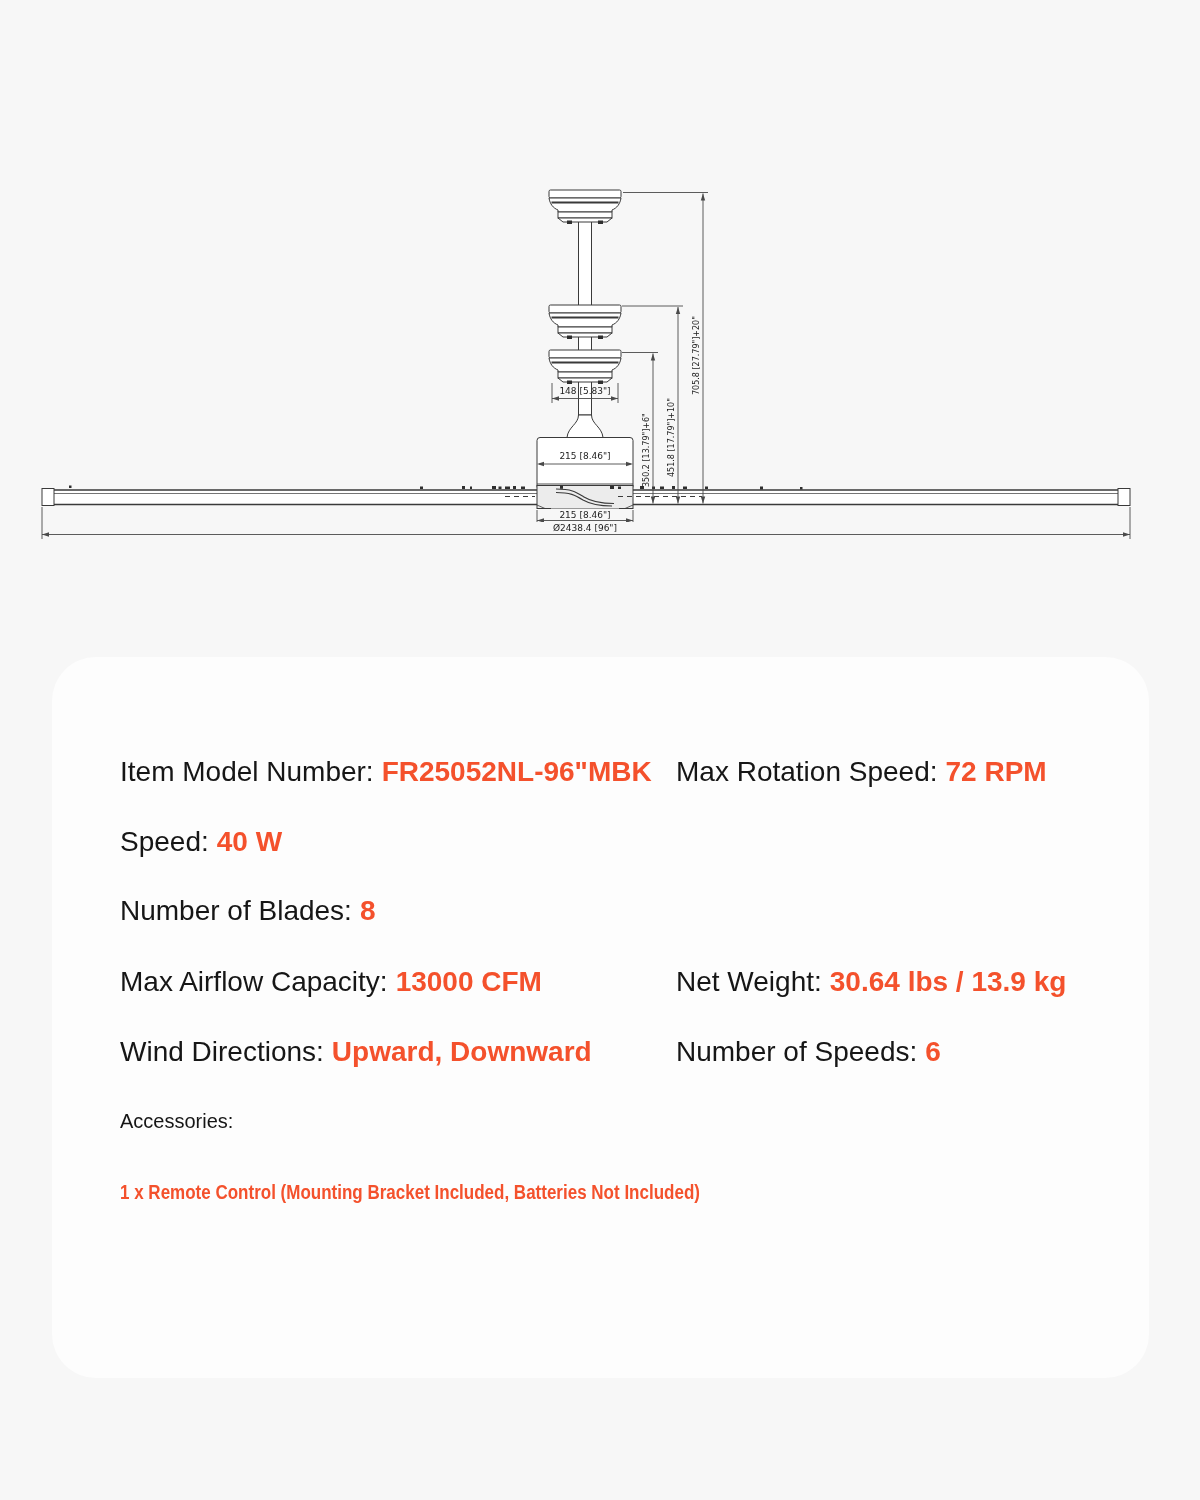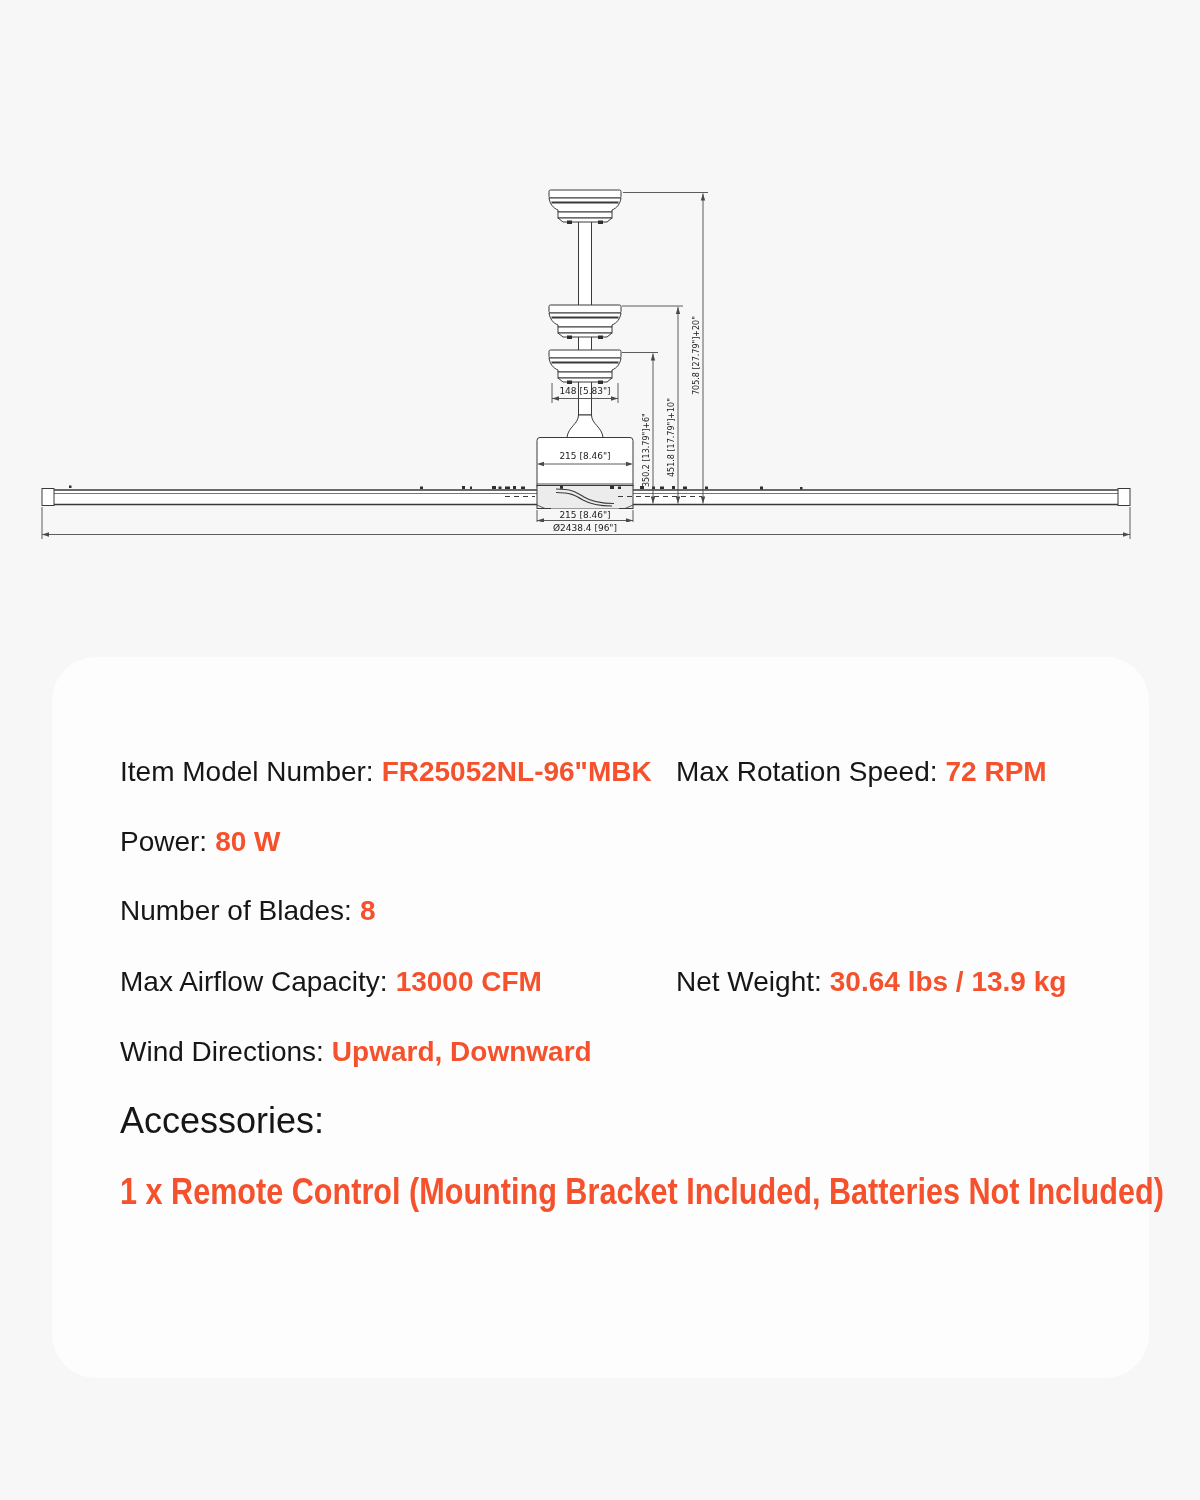--- a/index.html
+++ b/index.html
@@ -26,21 +26,21 @@
 
   .card{
     position:absolute;left:52px;top:657px;width:1097px;height:721px;
     background:var(--card_bg);border-radius:44px;
   }
   .cell{position:absolute;white-space:nowrap;font-size:28px;line-height:36px;color:var(--ink);}
   .c-left{left:68px}
   .c-right{left:624px}
   .lbl{font-weight:400;color:var(--ink);}
   .val{font-weight:700;color:var(--accent);margin-left:8px;}
-  .acc-line{position:absolute;left:68px;white-space:nowrap;font-size:36px;line-height:36px;}
+  .acc-line{position:absolute;left:68px;white-space:nowrap;font-size:20px;line-height:36px;}
   .acc-orange{color:var(--accent);font-weight:700;}
   .sx{display:inline-block;transform:scaleX(.85);transform-origin:0 50%;white-space:nowrap;}
   .sx2{display:inline-block;transform:scaleX(.87);transform-origin:0 50%;white-space:nowrap;}
   .dr-item{display:inline-block;margin-right:38px;}
   .dr-item:last-child{margin-right:0;}
 </style>
 </head>
 <body>
 
 <div class="page">
@@ -180,37 +180,40 @@
   <div class="card">
 
     <div class="cell c-left" style="top:97px">
       <span class="lbl">Item Model Number:</span><span class="val">FR25052NL-96"MBK</span>
     </div>
     <div class="cell c-right" style="top:97px">
       <span class="lbl">Max Rotation Speed:</span><span class="val">72 RPM</span>
     </div>
 
     <div class="cell c-left" style="top:167px">
-      <span class="lbl">Power:</span><span class="val">80 W</span>
+      <span class="lbl">Speed:</span><span class="val">40 W</span>
     </div>
 
     <div class="cell c-left" style="top:236px">
       <span class="lbl">Number of Blades:</span><span class="val">8</span>
     </div>
 
     <div class="cell c-left" style="top:307px">
       <span class="lbl">Max Airflow Capacity:</span><span class="val">13000 CFM</span>
     </div>
     <div class="cell c-right" style="top:307px">
       <span class="lbl">Net Weight:</span><span class="val">30.64 lbs / 13.9 kg</span>
     </div>
 
     <div class="cell c-left" style="top:377px">
       <span class="lbl">Wind Directions:</span><span class="val">Upward, Downward</span>
     </div>
+    <div class="cell c-right" style="top:377px">
+      <span class="lbl">Number of Speeds:</span><span class="val">6</span>
+    </div>
 
     <div class="acc-line" style="top:446px">
       <span class="lbl">Accessories:</span>
     </div>
 
     <div class="acc-line acc-orange" style="top:517px">
       <span class="sx">1 x Remote Control (Mounting Bracket Included, Batteries Not Included)</span>
     </div>
 
 

